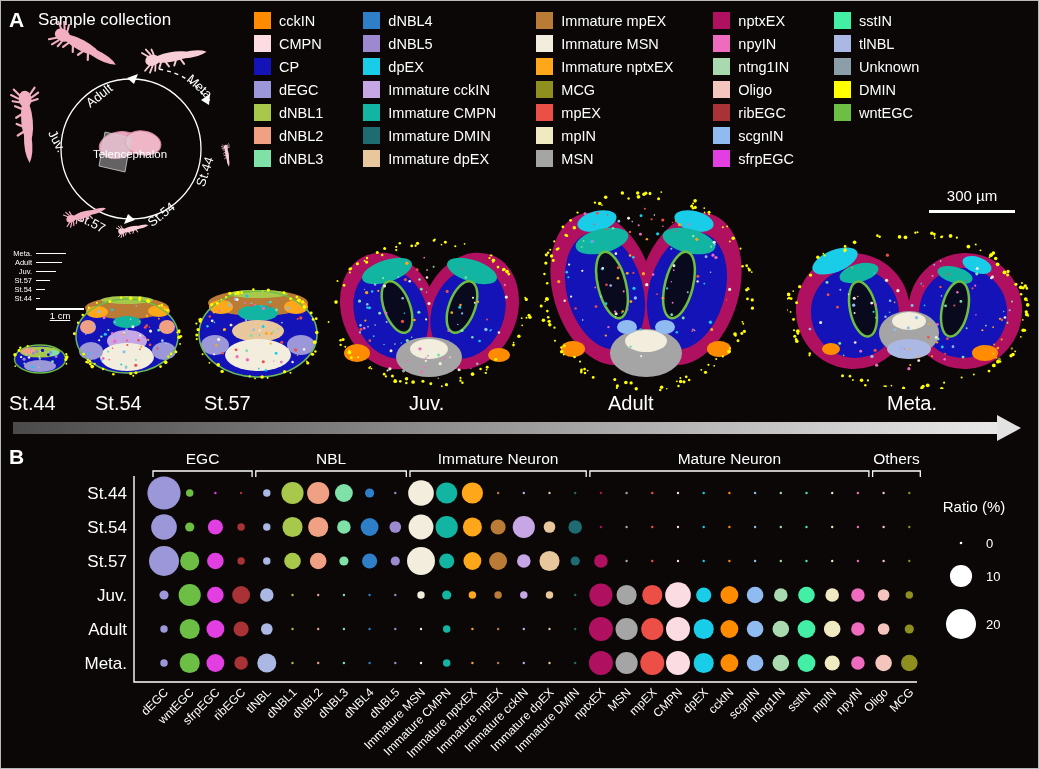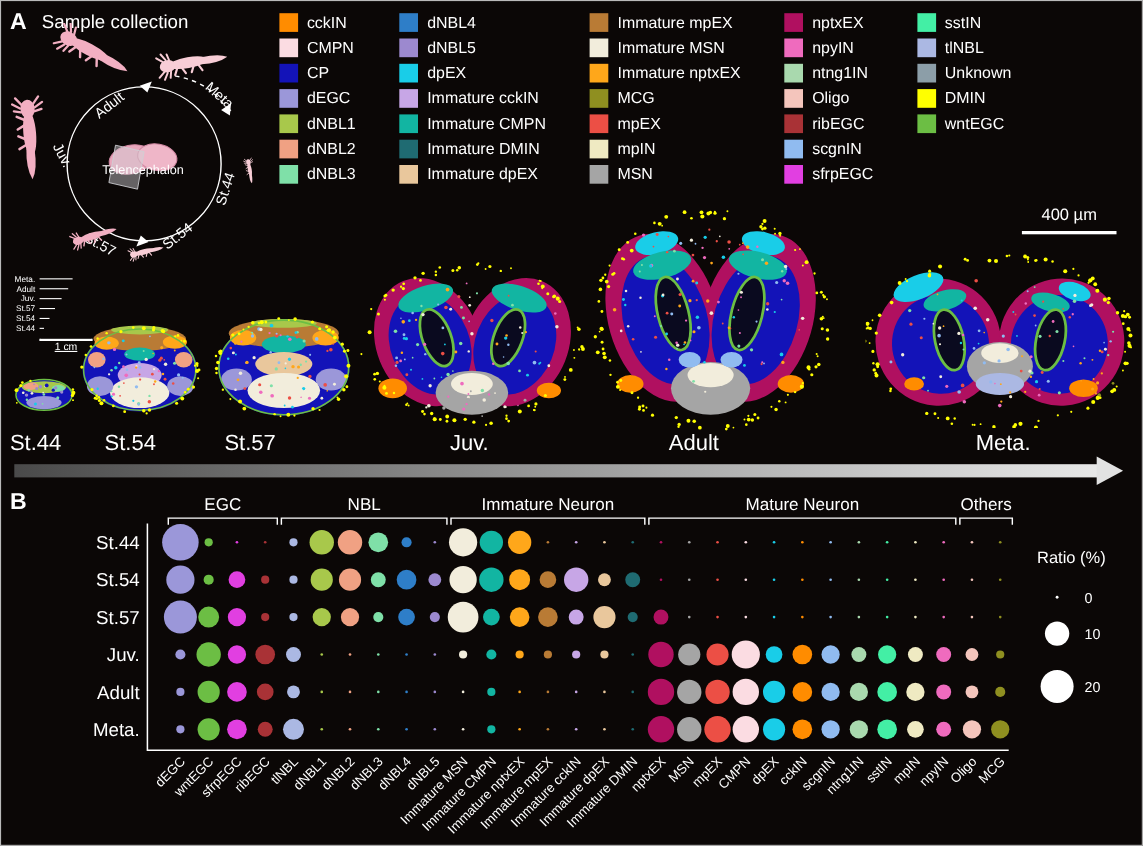--- a/index.html
+++ b/index.html
@@ -260,21 +260,21 @@
         <span class="legend-swatch" style="background: rgb(255, 255, 0);"></span>
         <span class="legend-label">DMIN</span>
       </div>
       <div class="legend-item">
         <span class="legend-swatch" style="background: rgb(108, 190, 68);"></span>
         <span class="legend-label">wntEGC</span>
       </div>
     </div>
 
   <div id="scalebar">
-    <span>400 µm</span>
+    <span>300 µm</span>
     <div class="sb-line"></div>
   </div>
 
   <div id="arrow-bar"></div>
   <div id="arrow-head"></div>
 
   <span class="panel-label" style="left:8px;top:444px;">B</span>
   <svg id="dotplot" width="1039" height="324" viewBox="0 0 1039 324">
       <path d="M133,30 L133,236 L916,236" stroke="#fff" stroke-width="1.4" fill="none"></path>
       <path d="M152,31 L152,25 L251.1,25 L251.1,31" stroke="#fff" stroke-width="1.3" fill="none"></path>

